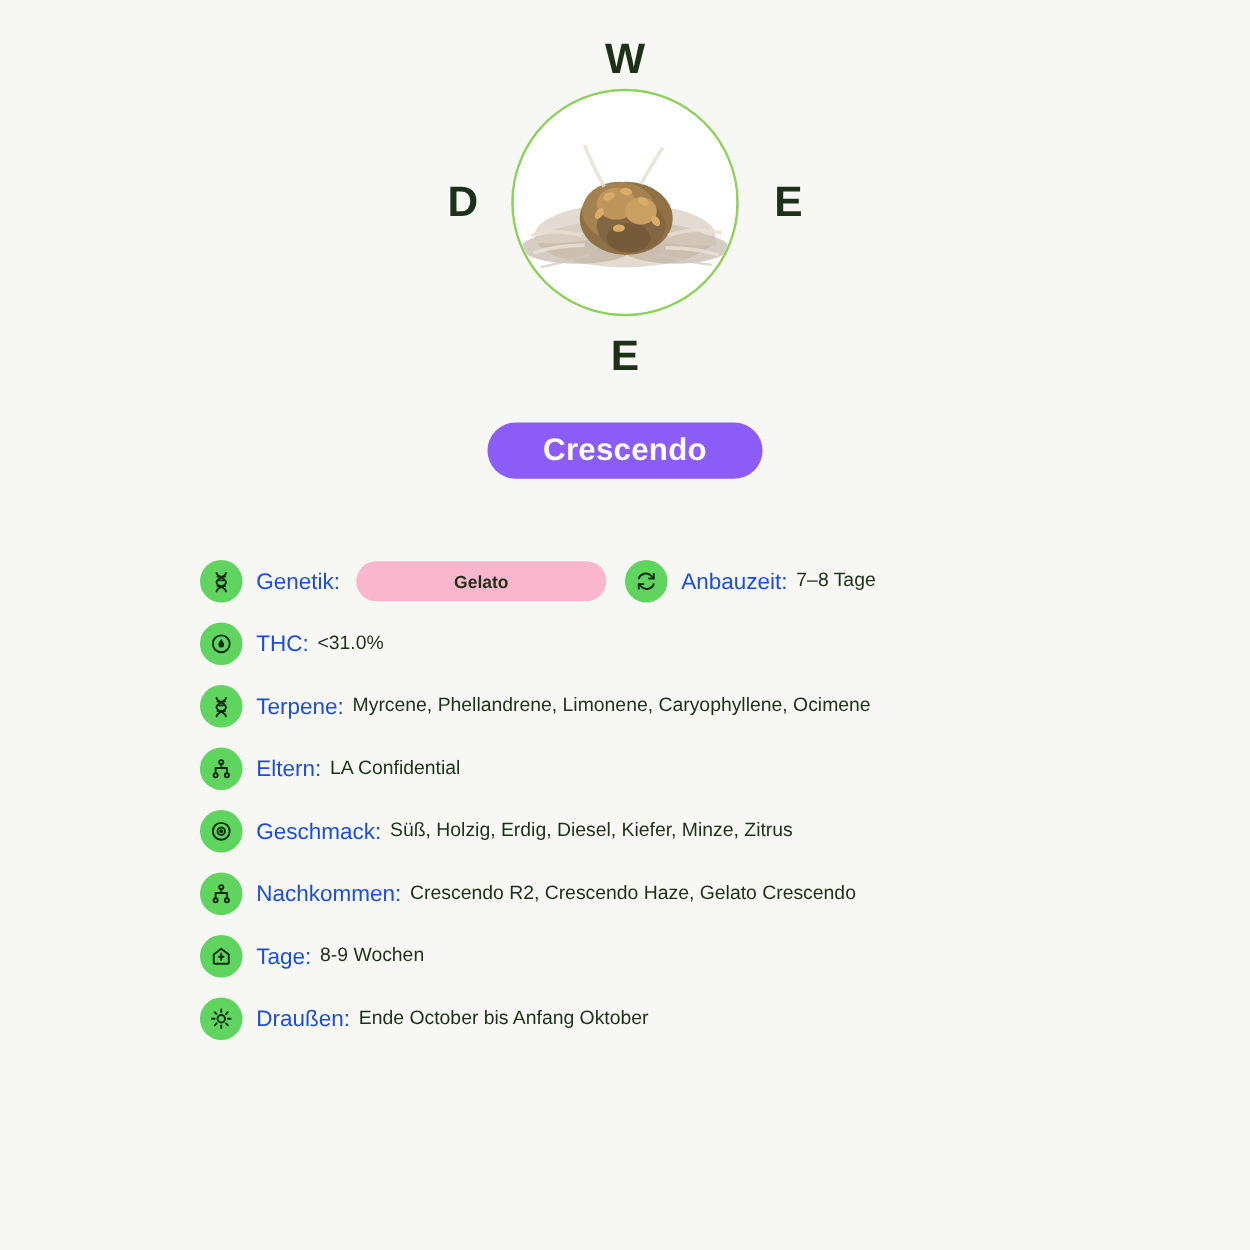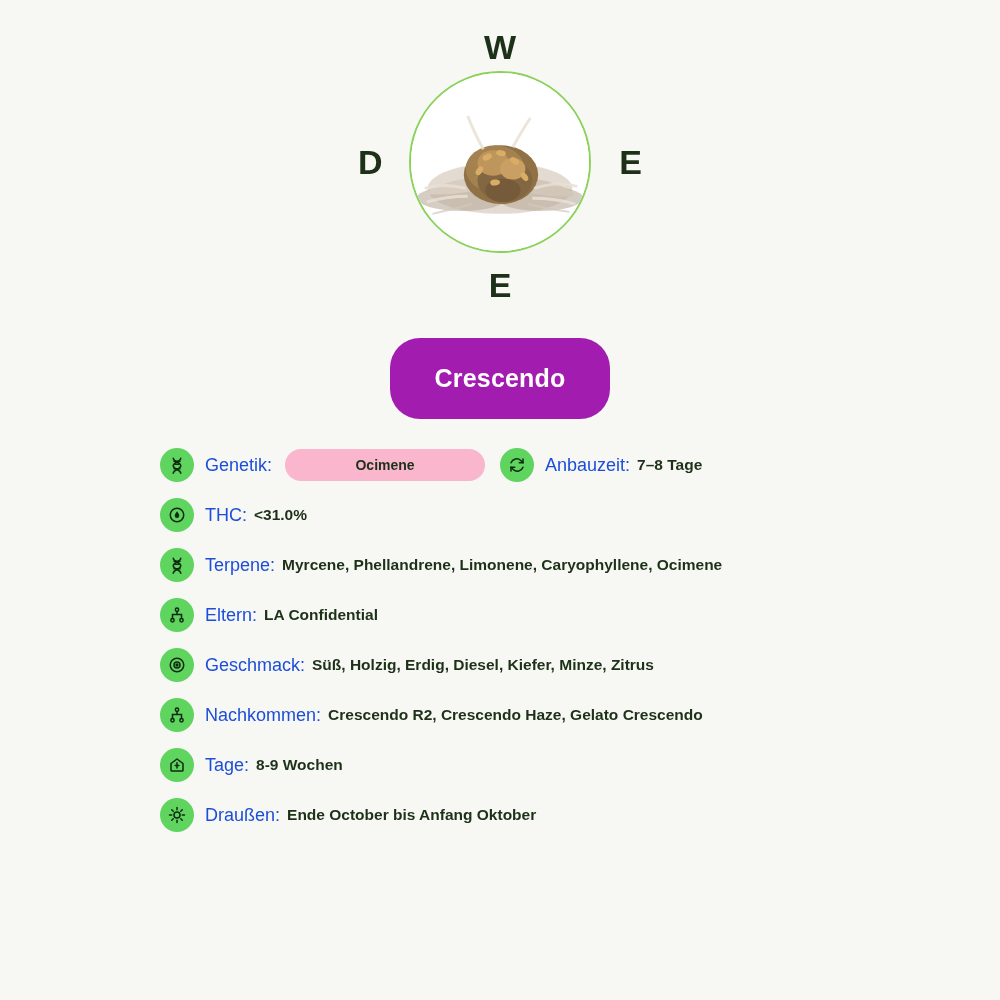--- a/index.html
+++ b/index.html
@@ -64,26 +64,26 @@
   .dir-e { right: 8px; top: 50%; transform: translateY(-50%); }
 
   
   .title-wrap {
     width: 1000px;
     text-align: center;
     margin-top: 18px;
   }
   .title-pill {
     display: inline-block;
-    background: #a21caf;
+    background: #8b5cf6;
     color: #ffffff;
     font-size: 25px;
     font-weight: bold;
     border-radius: 30px;
-    padding: 26px 44px;
+    padding: 8px 44px;
     letter-spacing: 0.2px;
   }
 
   
   .attrs {
     position: absolute;
     left: 160px;
     top: 440px;
     width: 800px;
   }
@@ -118,21 +118,21 @@
   }
   .icon svg { display: block; }
   .lbl {
     font-size: 18px;
     color: #1d4ed8;
     margin-right: 7px;
     white-space: nowrap;
   }
   .val {
     font-size: 15.5px;
-    font-weight: bold;
+    font-weight: normal;
     color: #1d3018;
     white-space: nowrap;
   }
   .pill-hybrid {
     display: inline-flex;
     align-items: center;
     justify-content: center;
     background: #f9b6cd;
     color: #1d3018;
     font-size: 14px;
@@ -206,21 +206,21 @@
     <div class="row split">
       <div class="cell">
         <span class="icon">
           <svg width="18" height="18" viewBox="0 0 24 24" fill="none" stroke="#0f2a10" stroke-width="2" stroke-linecap="round">
             <path d="M7 3c0 5 10 5 10 10s-10 5-10 10"></path>
               <path d="M17 3c0 5-10 5-10 10s10 5 10 10"></path>
             <path d="M8 7h8M8 17h8M9.5 11h5"></path>
           </svg>
         </span>
         <span class="lbl">Genetik:</span>
-        <span class="pill-hybrid">Ocimene</span>
+        <span class="pill-hybrid">Gelato</span>
       </div>
       <div class="cell right">
         <span class="icon">
           <svg width="18" height="18" viewBox="0 0 24 24" fill="none" stroke="#0f2a10" stroke-width="2" stroke-linecap="round">
             <path d="M4 9a8 8 0 0 1 13-3l3 3"></path>
               <path d="M20 15a8 8 0 0 1-13 3l-3-3"></path>
             <path d="M20 4v5h-5M4 20v-5h5"></path>
           </svg>
         </span>
         <span class="lbl">Anbauzeit:</span>

